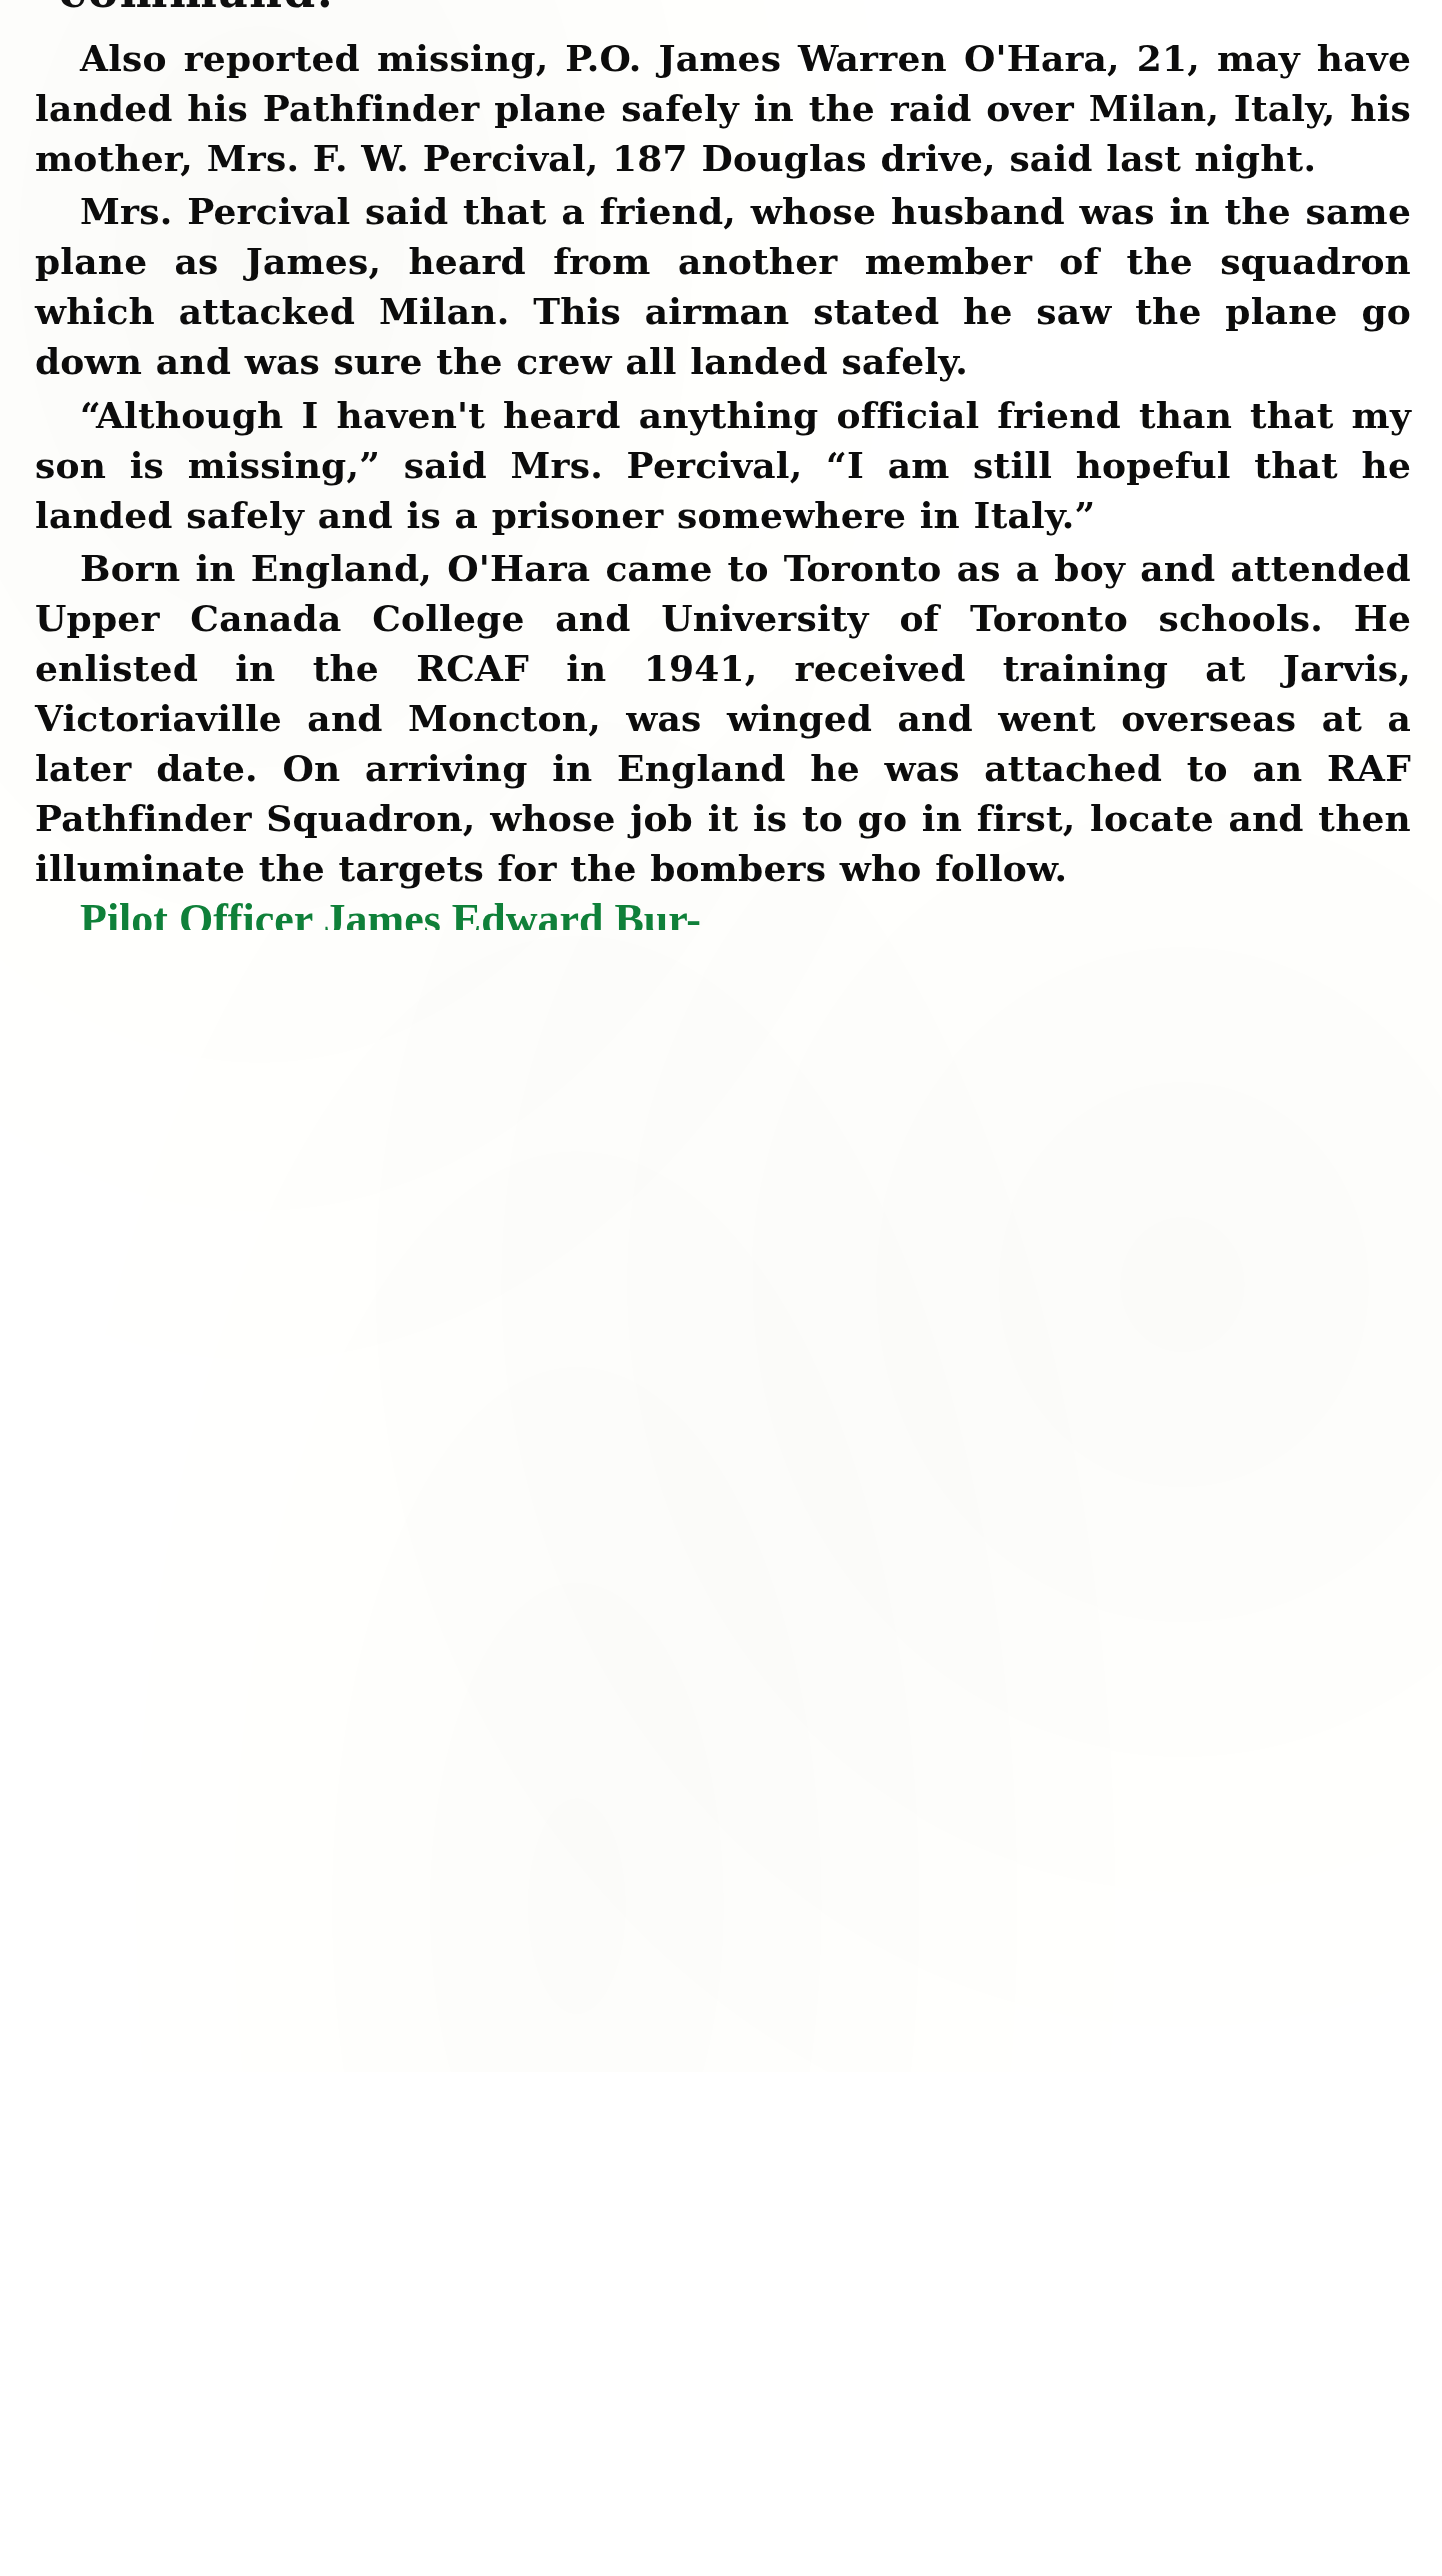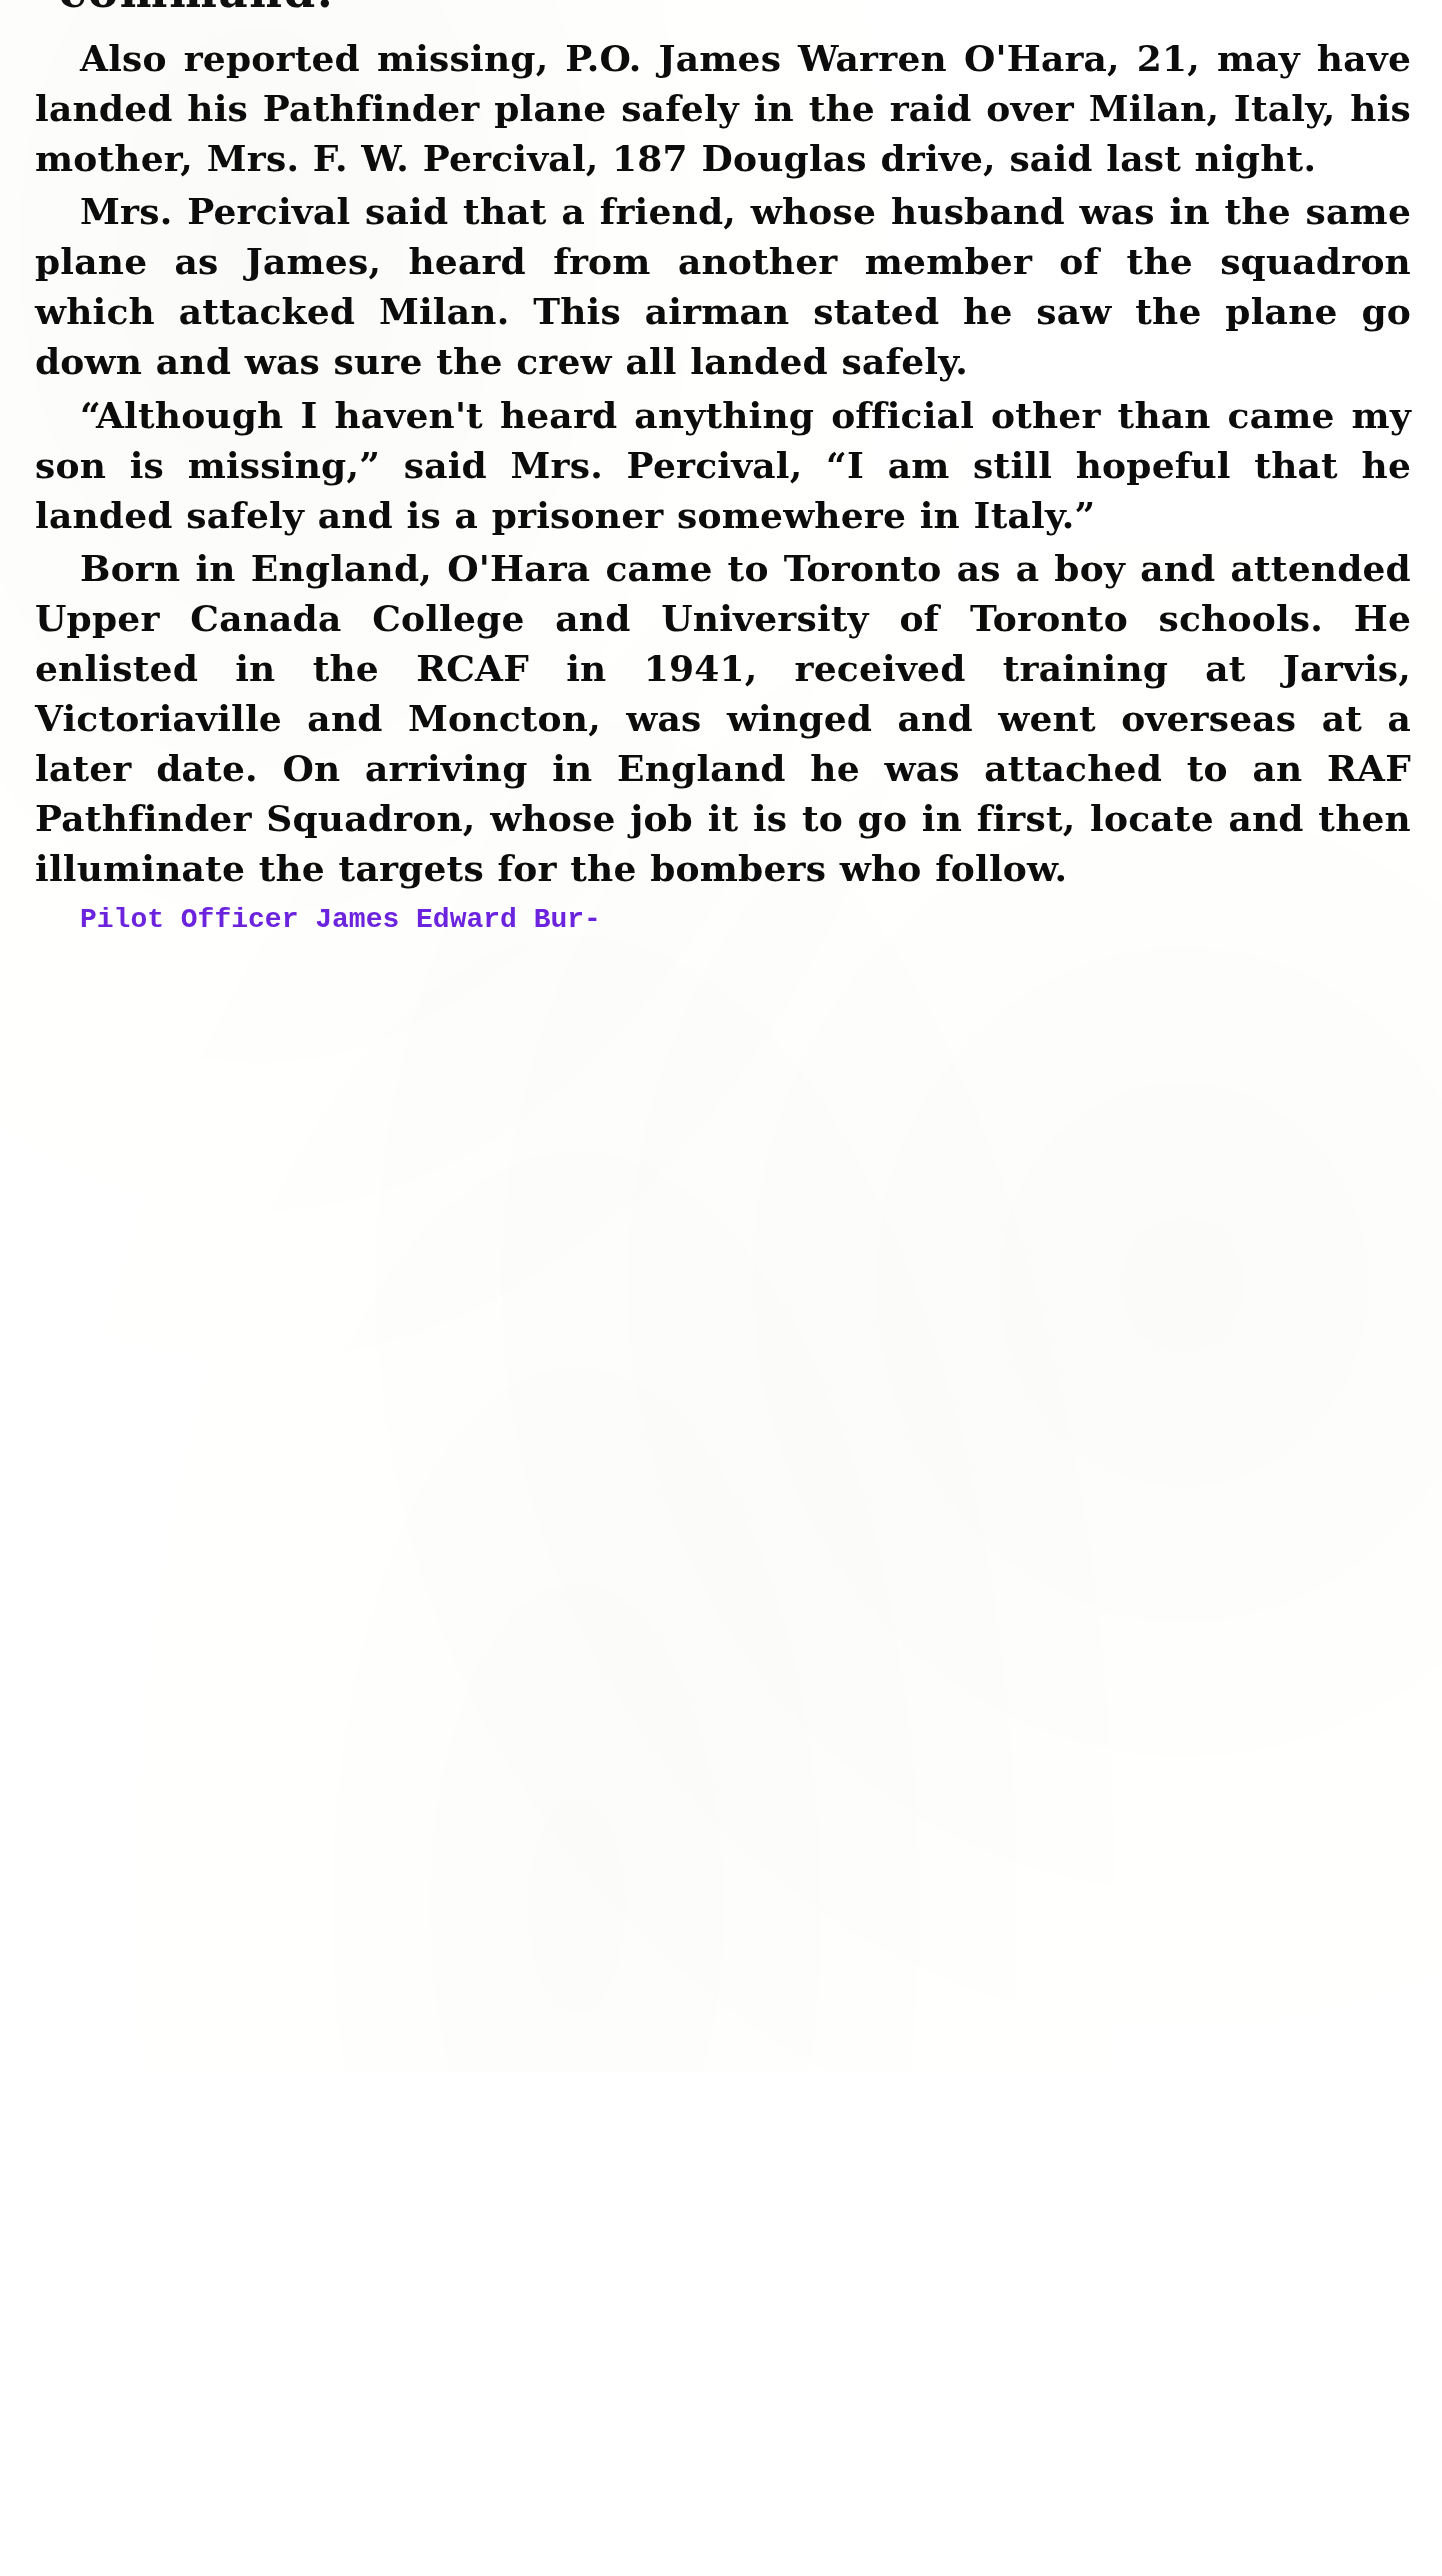--- a/index.html
+++ b/index.html
@@ -74,44 +74,44 @@
 
   
   .clipped-bottom {
     height: 31px;
     overflow: hidden;
     position: relative;
     margin-top: 5.2px;
   }
   .clipped-bottom span {
     display: block;
-    font-family: Liberation Mono, monospace;
+    font-family: Liberation Serif, serif;
     font-weight: 700;
-    font-size: 28px;
+    font-size: 44px;
     line-height: 50px;
-    color: #6d28d9;
+    color: #15803d;
     text-indent: 45px;
     white-space: nowrap;
     position: relative;
     top: -3.5px;
   }
 </style>
 </head>
 <body>
 
 <div class="page">
   <div class="column">
 
     <div class="clipped-top">
       <span>command.</span>
     </div>
 
     <p class="body">Also reported missing, P.O. James Warren O'Hara, 21, may have landed his Pathfinder plane safely in the raid over Milan, Italy, his mother, Mrs. F. W. Percival, 187 Douglas drive, said last night.</p>
     <p class="body">Mrs. Percival said that a friend, whose husband was in the same plane as James, heard from another member of the squadron which attacked Milan.  This airman stated he saw the plane go down and was sure the crew all landed safely.</p>
-    <p class="body">“Although I haven't heard anything official other than came my son is missing,” said Mrs. Percival, “I am still hopeful that he landed safely and is a prisoner somewhere in Italy.”</p>
+    <p class="body">“Although I haven't heard anything official friend than that my son is missing,” said Mrs. Percival, “I am still hopeful that he landed safely and is a prisoner somewhere in Italy.”</p>
     <p class="body">Born in England, O'Hara came to Toronto as a boy and attended Upper Canada College and University of Toronto schools.  He enlisted in the RCAF in 1941, received training at Jarvis, Victoriaville and Moncton, was winged and went overseas at a later date.  On arriving in England he was attached to an RAF Pathfinder Squadron, whose job it is to go in first, locate and then illuminate the targets for the bombers who follow.</p>
 
     <div class="clipped-bottom">
       <span>Pilot Officer James Edward Bur-</span>
     </div>
 
   </div>
 </div>
 
 

